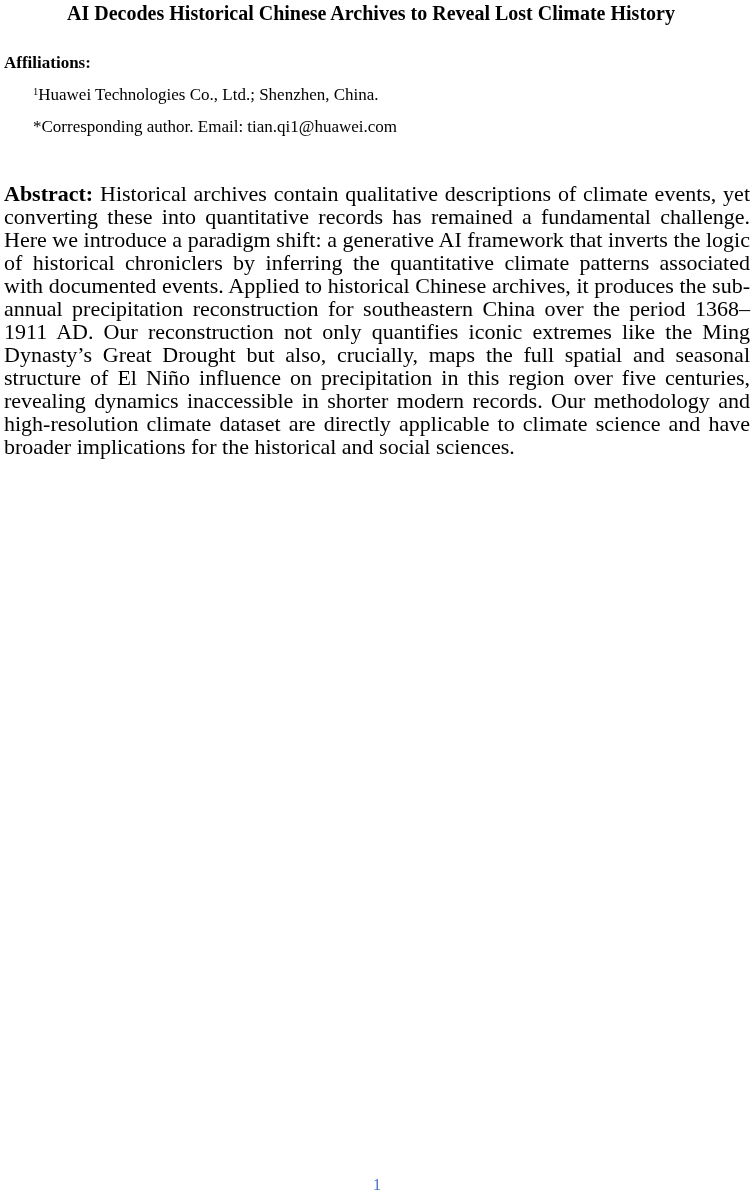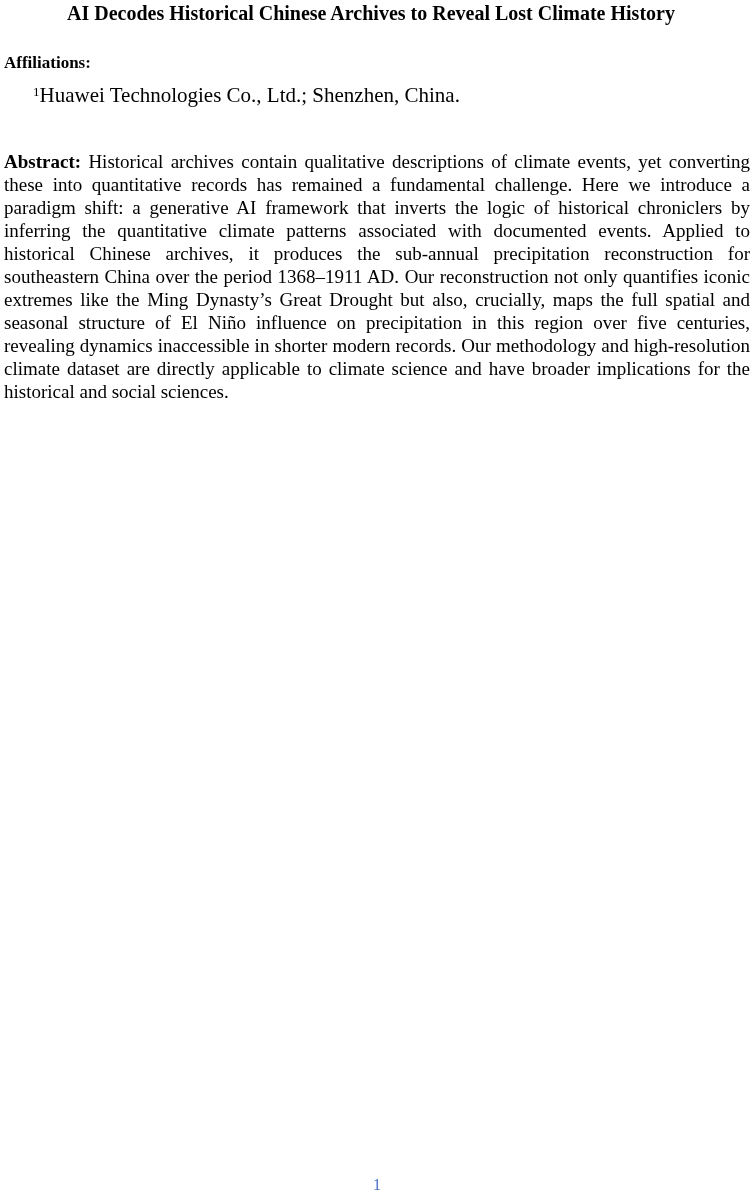--- a/index.html
+++ b/index.html
@@ -36,26 +36,26 @@
     text-align: center;
   }
   .aff-label {
     margin: 28px 8px 0 4px;
     font-size: 17px;
     line-height: 22px;
     font-weight: bold;
   }
   .aff-item {
     margin: 10px 4px 0 33px;
-    font-size: 21px;
+    font-size: 17px;
     line-height: 22px;
   }
   .abstract {
     margin: 44px 4px 0 4px;
-    font-size: 19px;
+    font-size: 22px;
     line-height: 23px;
     text-align: justify;
   }
   sup {
     font-size: 0.62em;
     line-height: 0;
     vertical-align: baseline;
     position: relative;
     top: -0.45em;
   }
@@ -77,20 +77,21 @@
 
 <div class="page">
 
   <h1 class="title">AI Decodes Historical Chinese Archives to Reveal Lost Climate History</h1>
 
 
   <p class="aff-label"><b>Affiliations:</b></p>
 
   <p class="aff-item"><sup>1</sup><span>Huawei Technologies Co., Ltd.; Shenzhen, China.</span></p>
 
+  <p class="aff-item"><span>*Corresponding author. Email: tian.qi1@huawei.com</span></p>
 
   <p class="abstract"><b>Abstract:</b> <span>Historical archives contain qualitative descriptions of climate events, yet converting these into quantitative records has remained a fundamental challenge. Here we introduce a paradigm shift: a generative AI framework that inverts the logic of historical chroniclers by inferring the quantitative climate patterns associated with documented events. Applied to historical Chinese archives, it produces the sub-annual precipitation reconstruction for southeastern China over the period 1368–1911 AD. Our reconstruction not only quantifies iconic extremes like the Ming Dynasty’s Great Drought but also, crucially, maps the full spatial and seasonal structure of El Niño influence on precipitation in this region over five centuries, revealing dynamics inaccessible in shorter modern records. Our methodology and high-resolution climate dataset are directly applicable to climate science and have broader implications for the historical and social sciences.</span></p>
 
   <div class="footer">
     <span class="pagenum" style="color: rgb(68, 114, 196);">1</span>
   </div>
 
 </div>
 
 </body></html>

